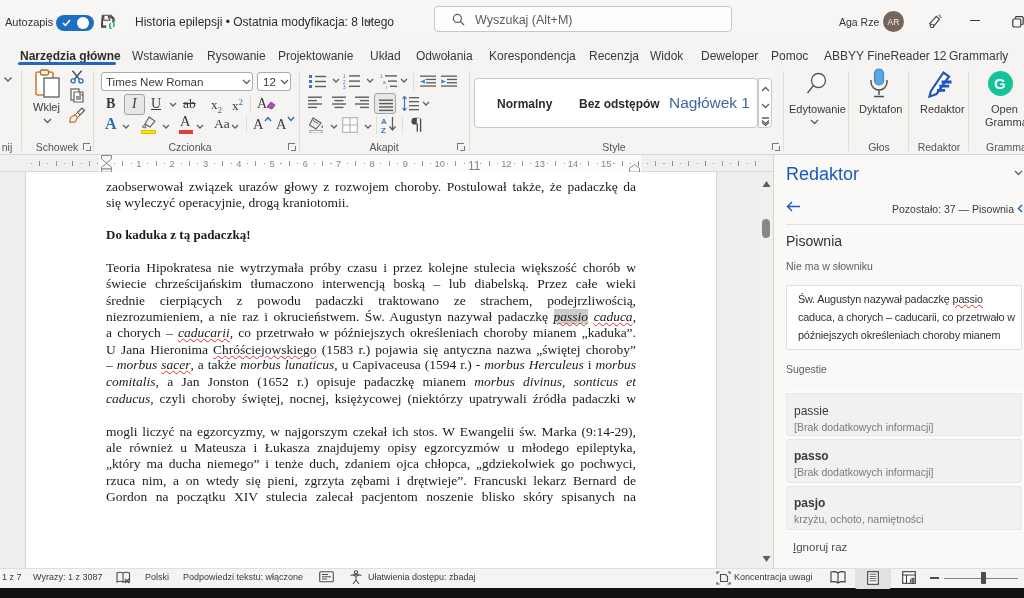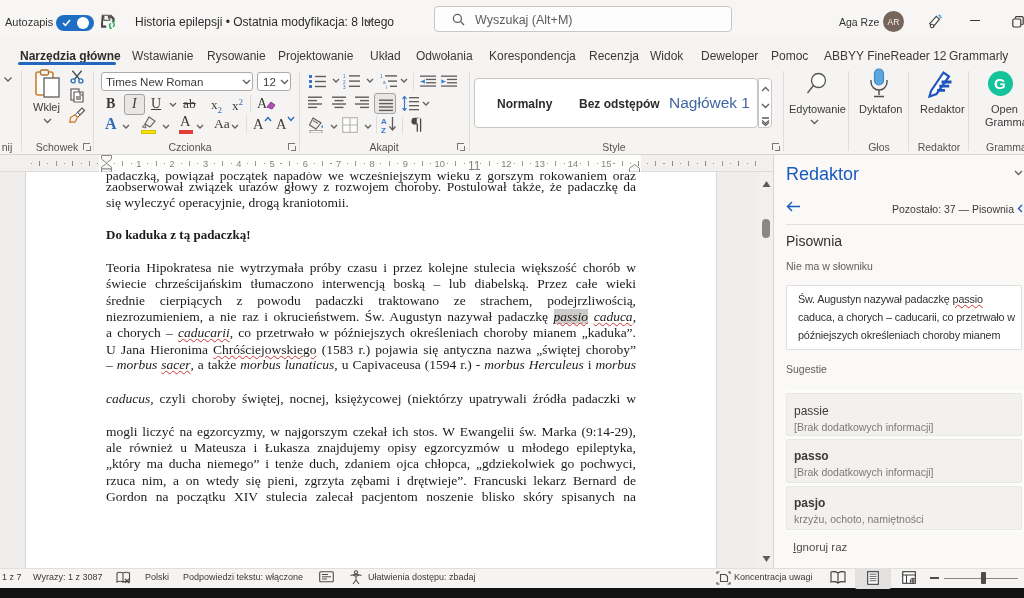--- a/index.html
+++ b/index.html
@@ -427,31 +427,31 @@
 <div class="ab" id="docarea" style="left:0;top:172px;width:773px;height:396px;background:#efeeec;overflow:hidden">
     <div class="ab" style="left:24.5px;top:0;width:692px;height:396px;background:#fff;border-left:1px solid #d8d6d4;border-right:1px solid #d8d6d4"></div>
     <div class="ab" style="left:758px;top:0;width:15px;height:396px;background:#f1f0ef"></div>
     <svg class="ab" style="left:762px;top:8px" width="9" height="8" viewBox="0 0 9 8">
       <path d="M4.5 1 L8.5 7 L0.5 7 z" fill="#5f5d5b"></path>
     </svg>
     <div class="ab" style="left:762px;top:47px;width:8px;height:19px;border-radius:4px;background:#8a8886"></div>
     <svg class="ab" style="left:762px;top:383px" width="9" height="8" viewBox="0 0 9 8">
       <path d="M4.5 7 L8.5 1 L0.5 1 z" fill="#5f5d5b"></path>
     </svg>
-    <div class="ab dln " style="left:106px;top:-4.1px;width:530px;height:16.35px;text-align:justify;text-align-last:justify;">padaczką, powiązał początek napadów we wcześniejszym wieku z gorszym rokowaniem oraz</div>
     <div class="ab dln " style="left:106px;top:7.0px;width:530px;height:16.35px;text-align:justify;text-align-last:justify;">zaobserwował związek urazów głowy z rozwojem choroby. Postulował także, że padaczkę da</div>
     <div class="ab dln " style="left:106px;top:23.3px;width:530px;height:16.35px;">się wyleczyć operacyjnie, drogą kraniotomii.</div>
     <div class="ab dln " style="left:106px;top:54.6px;width:530px;height:16.35px;font-weight:bold;"><span style="font-size:13px">Do kaduka z tą padaczką!</span></div>
     <div class="ab dln " style="left:106px;top:88.0px;width:530px;height:16.35px;text-align:justify;text-align-last:justify;">Teoria Hipokratesa nie wytrzymała próby czasu i przez kolejne stulecia większość chorób w</div>
     <div class="ab dln " style="left:106px;top:104.3px;width:530px;height:16.35px;text-align:justify;text-align-last:justify;">świecie chrześcijańskim tłumaczono interwencją boską – lub diabelską. Przez całe wieki</div>
     <div class="ab dln " style="left:106px;top:120.7px;width:530px;height:16.35px;text-align:justify;text-align-last:justify;">średnie cierpiących z powodu padaczki traktowano ze strachem, podejrzliwością,</div>
     <div class="ab dln " style="left:106px;top:137.0px;width:530px;height:16.35px;text-align:justify;text-align-last:justify;">niezrozumieniem, a nie raz i okrucieństwem. Św. Augustyn nazywał padaczkę <i class="hl sq">passio</i> <i class="sq">caduca</i>,</div>
     <div class="ab dln " style="left:106px;top:153.4px;width:530px;height:16.35px;text-align:justify;text-align-last:justify;">a chorych – <i class="sq">caducarii</i>, co przetrwało w późniejszych określeniach choroby mianem „kaduka”.</div>
     <div class="ab dln " style="left:106px;top:169.7px;width:530px;height:16.35px;text-align:justify;text-align-last:justify;">U Jana Hieronima <span class="sq">Chróściejowskiego</span> (1583 r.) pojawia się antyczna nazwa „świętej choroby”</div>
     <div class="ab dln " style="left:106px;top:185px;width:530px;height:16.35px;text-align:justify;text-align-last:justify;">– <i>morbus <span class="sq">sacer</span></i>, a także <i>morbus lunaticus</i>, u Capivaceusa (1594 r.) - <i>morbus Herculeus</i> i <i>morbus</i></div>
+    <div class="ab dln " style="left:106px;top:202.4px;width:530px;height:16.35px;text-align:justify;text-align-last:justify;"><i>comitalis</i>, a Jan Jonston (1652 r.) opisuje padaczkę mianem <i>morbus divinus, sonticus et</i></div>
     <div class="ab dln " style="left:106px;top:218.8px;width:530px;height:16.35px;text-align:justify;text-align-last:justify;"><i>caducus</i>, czyli choroby świętej, nocnej, księżycowej (niektórzy upatrywali źródła padaczki w</div>
     <div class="ab dln " style="left:106px;top:251.5px;width:530px;height:16.35px;text-align:justify;text-align-last:justify;">mogli liczyć na egzorcyzmy, w najgorszym czekał ich stos. W Ewangelii św. Marka (9:14-29),</div>
     <div class="ab dln " style="left:106px;top:267.8px;width:530px;height:16.35px;text-align:justify;text-align-last:justify;">ale również u Mateusza i Łukasza znajdujemy opisy egzorcyzmów u młodego epileptyka,</div>
     <div class="ab dln " style="left:106px;top:284.2px;width:530px;height:16.35px;text-align:justify;text-align-last:justify;">„który ma ducha niemego” i tenże duch, zdaniem ojca chłopca, „gdziekolwiek go pochwyci,</div>
     <div class="ab dln " style="left:106px;top:300.5px;width:530px;height:16.35px;text-align:justify;text-align-last:justify;">rzuca nim, a on wtedy się pieni, zgrzyta zębami i drętwieje”. Francuski lekarz Bernard de</div>
     <div class="ab dln " style="left:106px;top:316.9px;width:530px;height:16.35px;text-align:justify;text-align-last:justify;">Gordon na początku XIV stulecia zalecał pacjentom noszenie blisko skóry spisanych na</div>
   </div>
 <style>
 .dln{font-family:"Liberation Serif",serif;font-size:13.5px;line-height:16.35px;color:#1c1b1a;white-space:nowrap}
 .dln i{font-style:italic}

